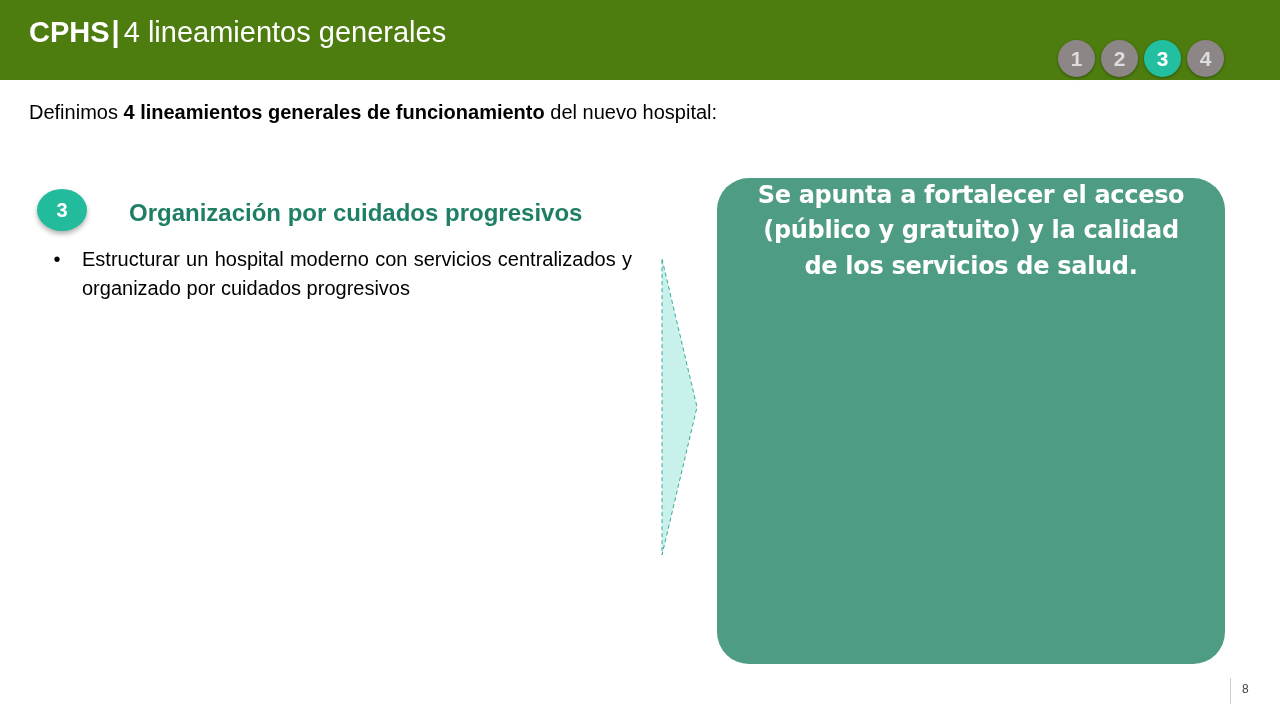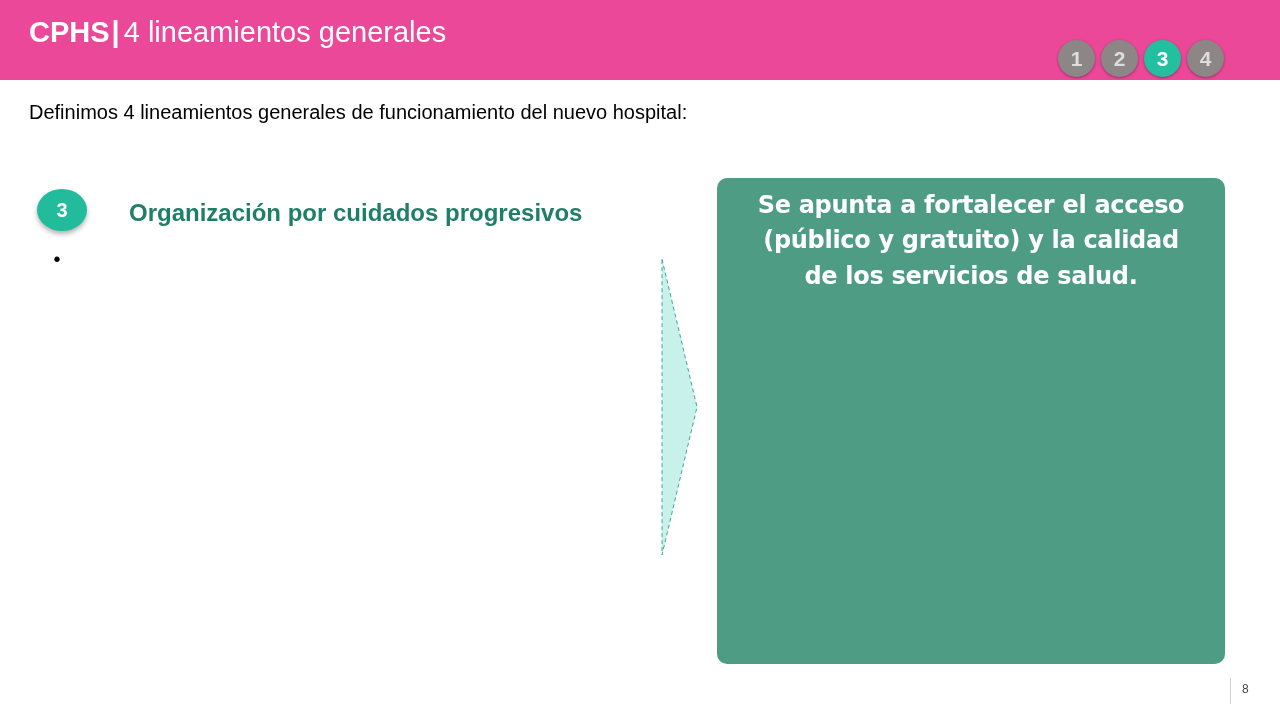--- a/index.html
+++ b/index.html
@@ -4,21 +4,21 @@
 <style>
   html, body { margin: 0; padding: 0; }
   body {
     width: 1280px; height: 721px; position: relative; overflow: hidden;
     background: #ffffff;
     font-family: "Liberation Sans", "DejaVu Sans", sans-serif;
     color: #000;
   }
   .header {
     position: absolute; left: 0; top: 0; width: 1280px; height: 80px;
-    background: #ec4899;
+    background: #4d7c0f;
   }
   .header-title {
     position: absolute; left: 29px; top: 12px;
     color: #fff; font-size: 29px; line-height: 40px; white-space: nowrap;
   }
   .header-title .brand { font-weight: bold; }
   .header-title .sep { font-weight: bold; margin: 0 4px 0 2px; }
   .steps {
     position: absolute; left: 1058px; top: 40px; display: flex; gap: 6px;
   }
@@ -26,21 +26,21 @@
     width: 37px; height: 37px; border-radius: 50%;
     background: #8c8686; color: #ddd;
     font-weight: bold; font-size: 21px; line-height: 37px; text-align: center;
     box-shadow: 0 1px 3px rgba(0,0,0,0.35);
   }
   .step.active { background: #22bfa0; color: #fff; }
   .intro {
     position: absolute; left: 29px; top: 98px; font-size: 20px; line-height: 28px;
     white-space: nowrap;
   }
-  .intro b { font-weight: normal; }
+  .intro b { font-weight: bold; }
   .badge {
     position: absolute; left: 37px; top: 189px; width: 50px; height: 42px;
     border-radius: 50%; background: #22bb9b; color: #fff;
     font-weight: bold; font-size: 20px; line-height: 42px; text-align: center;
     box-shadow: 0 3px 5px rgba(0,0,0,0.3);
   }
   .section-title {
     position: absolute; left: 129px; top: 198px;
     color: #1f7f66; font-weight: bold; font-size: 24px; line-height: 30px;
     white-space: nowrap;
@@ -54,25 +54,25 @@
     font-size: 20px; line-height: 29px; text-align: justify;
   }
   .bullet-dot {
     position: absolute; left: 0; top: 0; width: 14px; text-align: center;
   }
   .arrow {
     position: absolute; left: 660px; top: 257px; width: 40px; height: 300px;
   }
   .callout {
     position: absolute; left: 717px; top: 178px; width: 508px; height: 486px;
-    background: #4f9c84; border-radius: 10px;
+    background: #4f9c84; border-radius: 32px;
     color: #fff; text-align: center;
     font-family: "DejaVu Sans", "Liberation Sans", sans-serif;
     font-weight: bold;
-    box-sizing: border-box; padding: 10px 26px 0 26px;
+    box-sizing: border-box; padding: 0 26px 0 26px;
   }
   .callout p {
     margin: 0; font-size: 24px; line-height: 35.3px; letter-spacing: -0.3px;
   }
   .callout p + p { margin-top: 35px; }
   .page-divider {
     position: absolute; left: 1230px; top: 678px; width: 1px; height: 26px;
     background: #cfcfcf;
   }
   .page-number {
@@ -95,20 +95,21 @@
 </div>
 
 <div class="intro"><span>Definimos </span><b>4 lineamientos generales de funcionamiento</b><span> del nuevo hospital:</span></div>
 
 <div class="badge">3</div>
 <div class="section-title">Organización por cuidados progresivos</div>
 
 <ul class="bullet-list">
   <li class="bullet-item">
     <span class="bullet-dot">•</span>
+    <span>Estructurar un hospital moderno con servicios centralizados y organizado por cuidados progresivos</span>
   </li>
 </ul>
 
 <svg class="arrow" viewBox="0 0 40 300" preserveAspectRatio="none">
   <polygon points="2,2 37,150 2,298" fill="#c9f1ec" stroke="#3aa995" stroke-width="1" stroke-dasharray="4,3"></polygon>
 </svg>
 
 <div class="callout">
   <p>Se apunta a fortalecer el acceso (público y gratuito) y la calidad de los servicios de salud.</p>
 </div>

